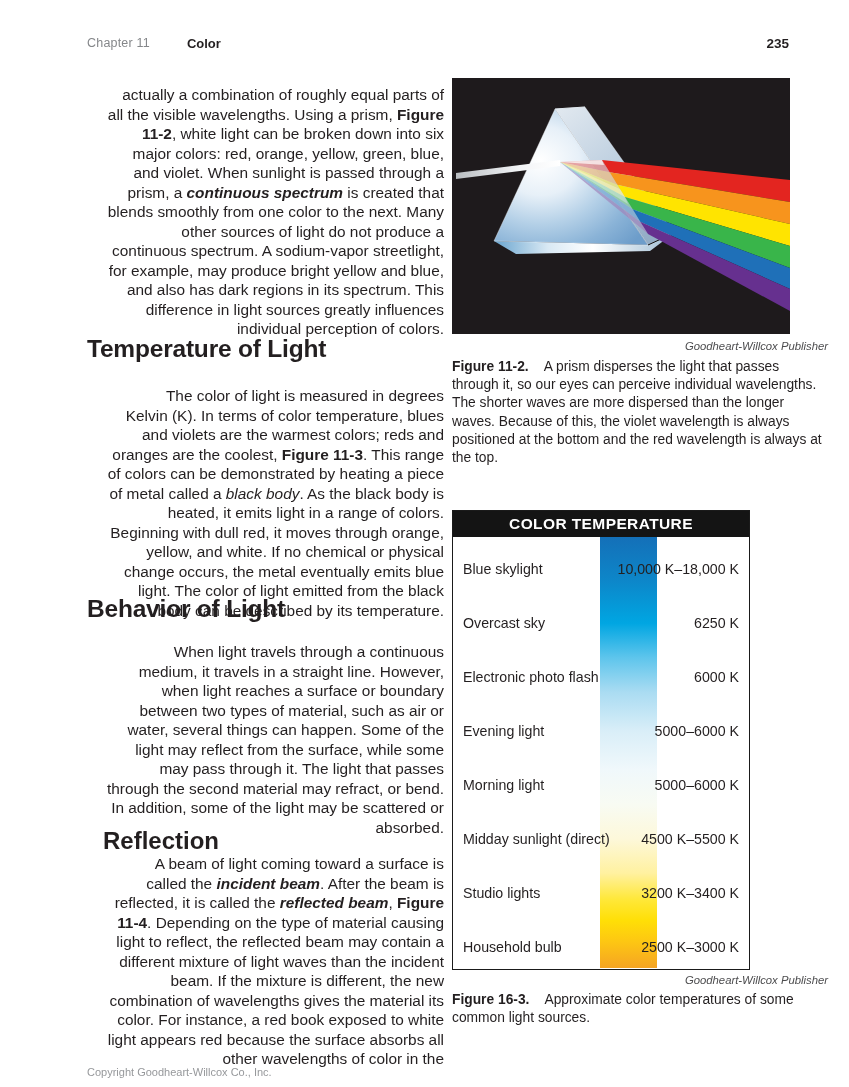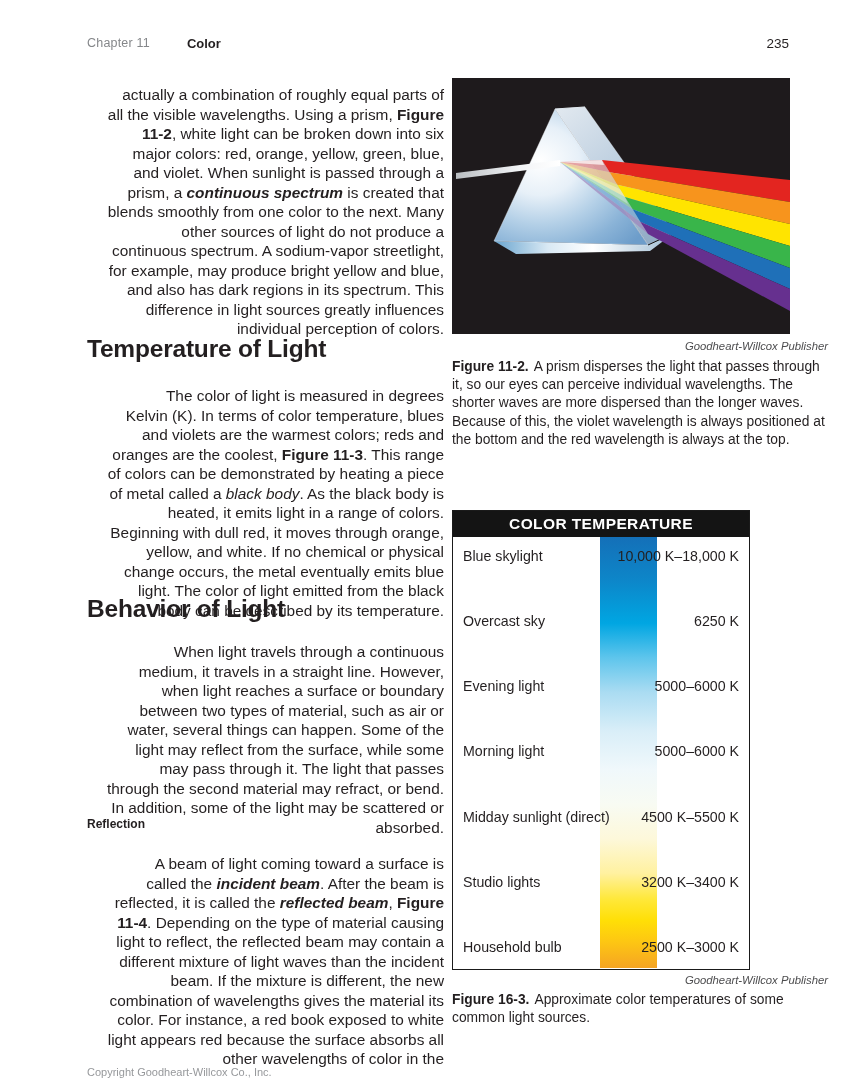--- a/index.html
+++ b/index.html
@@ -2,47 +2,47 @@
 <html><head>
 <meta charset="utf-8">
 <style>
   html,body{margin:0;padding:0;background:#ffffff;}
   .page{position:relative;width:849px;height:1087px;background:#ffffff;overflow:hidden;
         font-family:"Liberation Sans","DejaVu Sans",sans-serif;color:#231f20;}
   
   .runhead{position:absolute;top:36px;left:87px;right:60px;display:flex;align-items:flex-start;}
   .chapter{font-size:12.5px;color:#85878a;letter-spacing:.2px;}
   .section{font-size:13px;font-weight:bold;margin-left:37px;color:#231f20;}
-  .pagenum{margin-left:auto;font-size:13.5px;font-weight:normal;}
+  .pagenum{margin-left:auto;font-size:13.5px;font-weight:bold;}
   .runfoot{position:absolute;top:1066px;left:87px;font-size:11px;color:#96989b;}
   
   .colL{position:absolute;left:87px;width:341px;}
   .body-p{font-size:15.4px;line-height:19.5px;margin:16px;text-align:right;}
   .body-p .b{font-weight:bold;}
   .body-p .bi{font-weight:bold;font-style:italic;}
   .body-p .i{font-style:italic;}
   .indent{text-indent:25px;}
   h1.head{font-size:24.5px;line-height:30px;margin:0;font-weight:bold;letter-spacing:-.2px;}
-  h2.head{font-size:12px;line-height:23px;margin:0;font-weight:bold;}
+  h2.head{font-size:24px;line-height:23px;margin:16px;font-weight:bold;}
   
   .colR{position:absolute;left:452px;width:376px;}
   .fig-img{display:block;width:338px;height:256px;}
   .credit{font-size:11.3px;font-style:italic;color:#4c4c4e;text-align:right;}
   .caption{font-size:13.8px;line-height:18.2px;}
-  .cap-label{font-weight:bold;margin-right:5px;text-align:right;}
+  .cap-label{font-weight:bold;margin-right:15px;text-align:right;}
   
   .ct-box{position:absolute;left:452px;top:510px;width:298px;height:460px;
           border:1.5px solid #1a1a1a;box-sizing:border-box;background:#ffffff;}
   .ct-header{height:26px;background:#141414;color:#ffffff;display:flex;align-items:center;
              justify-content:center;font-weight:bold;font-size:15.5px;letter-spacing:.4px;}
   .ct-body{position:relative;height:431px;}
   .ct-gradient{position:absolute;left:147px;top:0;width:57px;height:431px;}
   .ct-rows{position:absolute;left:0;right:0;top:0;bottom:0;display:flex;flex-direction:column;
            justify-content:space-between;padding:11px 0 13px 0;box-sizing:border-box;}
-  .ct-row{display:flex;justify-content:space-between;align-items:center;padding:0 10px;}
+  .ct-row{display:flex;justify-content:space-between;align-items:center;padding:0 10px;margin-top:13px;}
   .ct-label{font-size:14.2px;}
   .ct-value{font-size:14.2px;}
 </style>
 </head>
 <body>
 
 <div class="page">
 
   <div class="runhead">
     <span class="chapter">Chapter 11</span>
@@ -134,20 +134,24 @@
       <div class="ct-rows">
           <div class="ct-row">
             <span class="ct-label">Blue skylight</span>
             <span class="ct-value">10,000 K–18,000 K</span>
           </div>
           <div class="ct-row">
             <span class="ct-label">Overcast sky</span>
             <span class="ct-value">6250 K</span>
           </div>
           <div class="ct-row">
+            <span class="ct-label">Electronic photo flash</span>
+            <span class="ct-value">6000 K</span>
+          </div>
+          <div class="ct-row">
             <span class="ct-label">Evening light</span>
             <span class="ct-value">5000–6000 K</span>
           </div>
           <div class="ct-row">
             <span class="ct-label">Morning light</span>
             <span class="ct-value">5000–6000 K</span>
           </div>
           <div class="ct-row">
             <span class="ct-label">Midday sunlight (direct)</span>
             <span class="ct-value">4500 K–5500 K</span>

